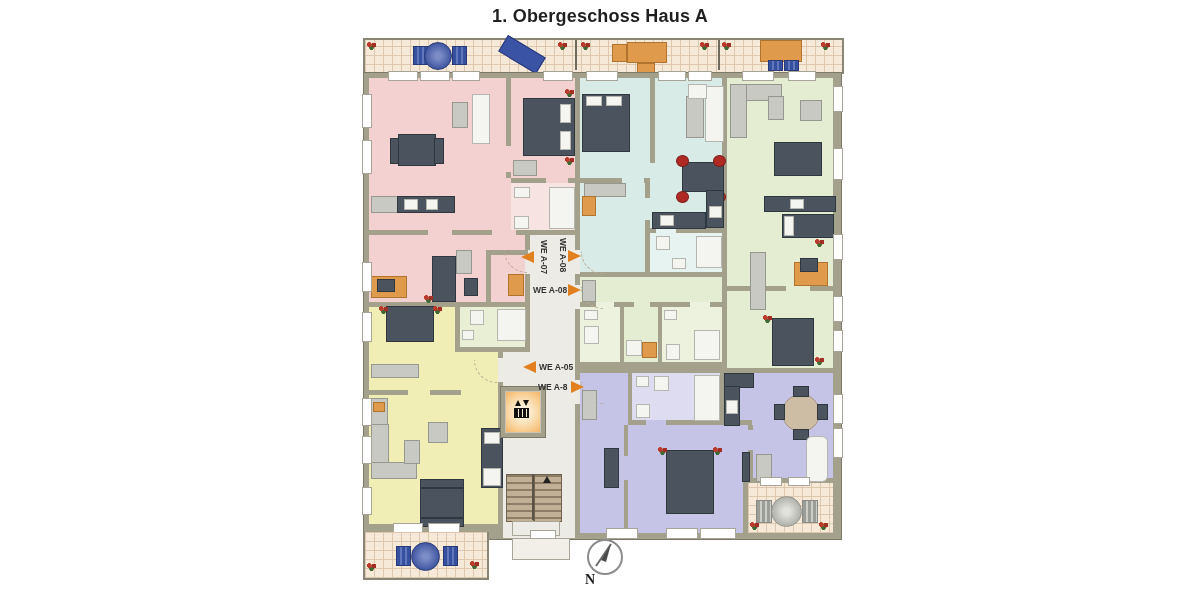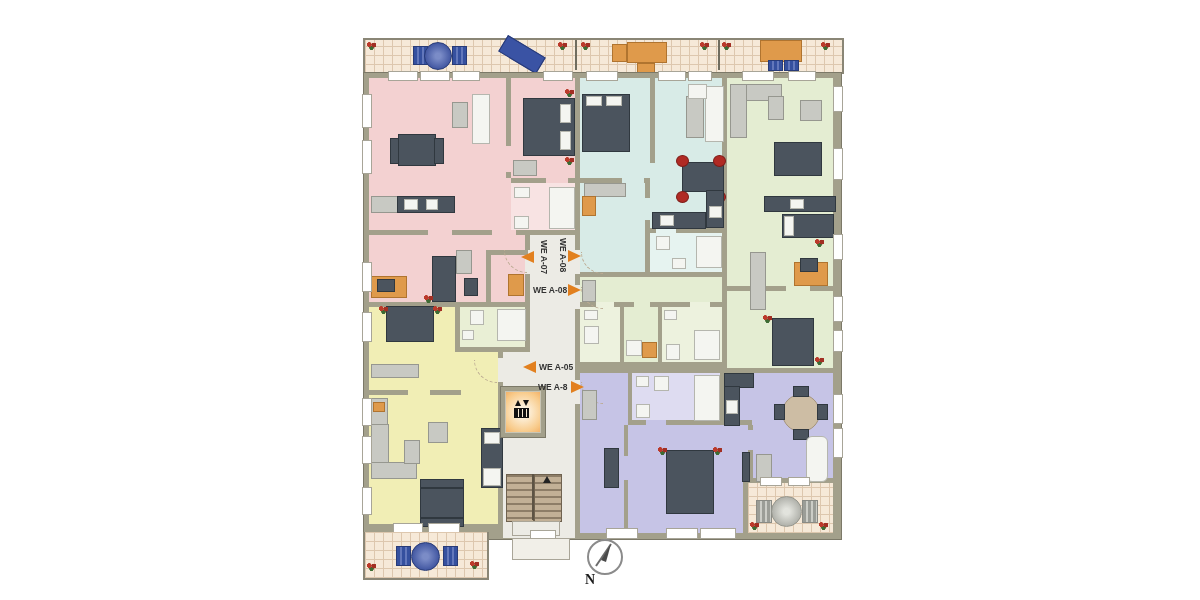--- a/index.html
+++ b/index.html
@@ -50,20 +50,21 @@
   .arr.left{border-right:13px solid var(--accent-arrow,#e2801f);}
   .compass{position:absolute;border:2px solid #8b8b8b;border-radius:50%;background:#fff;}
   .nlabel{position:absolute;font-family:"Liberation Serif",serif;font-weight:bold;font-size:14px;color:#1a1a1a;}
   .porch{position:absolute;background:#f1efe8;border:1px solid #a9a598;}
 </style>
 </head>
 <body>
 
 <div class="stage">
 
+  <div class="title">1. Obergeschoss Haus A</div>
 
   <div class="tiles rail-t" style="left:363px;top:38px;width:477px;height:34px;"></div>
   <div class="abs" style="left:575px;top:40px;width:2px;height:30px;background:#6f6c5e;"></div>
   <div class="abs" style="left:718px;top:40px;width:2px;height:30px;background:#6f6c5e;"></div>
   <div class="flower" style="left:366px;top:41px;"></div>
   <div class="flower" style="left:557px;top:41px;"></div>
   <div class="flower" style="left:580px;top:41px;"></div>
   <div class="flower" style="left:699px;top:41px;"></div>
   <div class="flower" style="left:721px;top:41px;"></div>
   <div class="flower" style="left:820px;top:41px;"></div>

